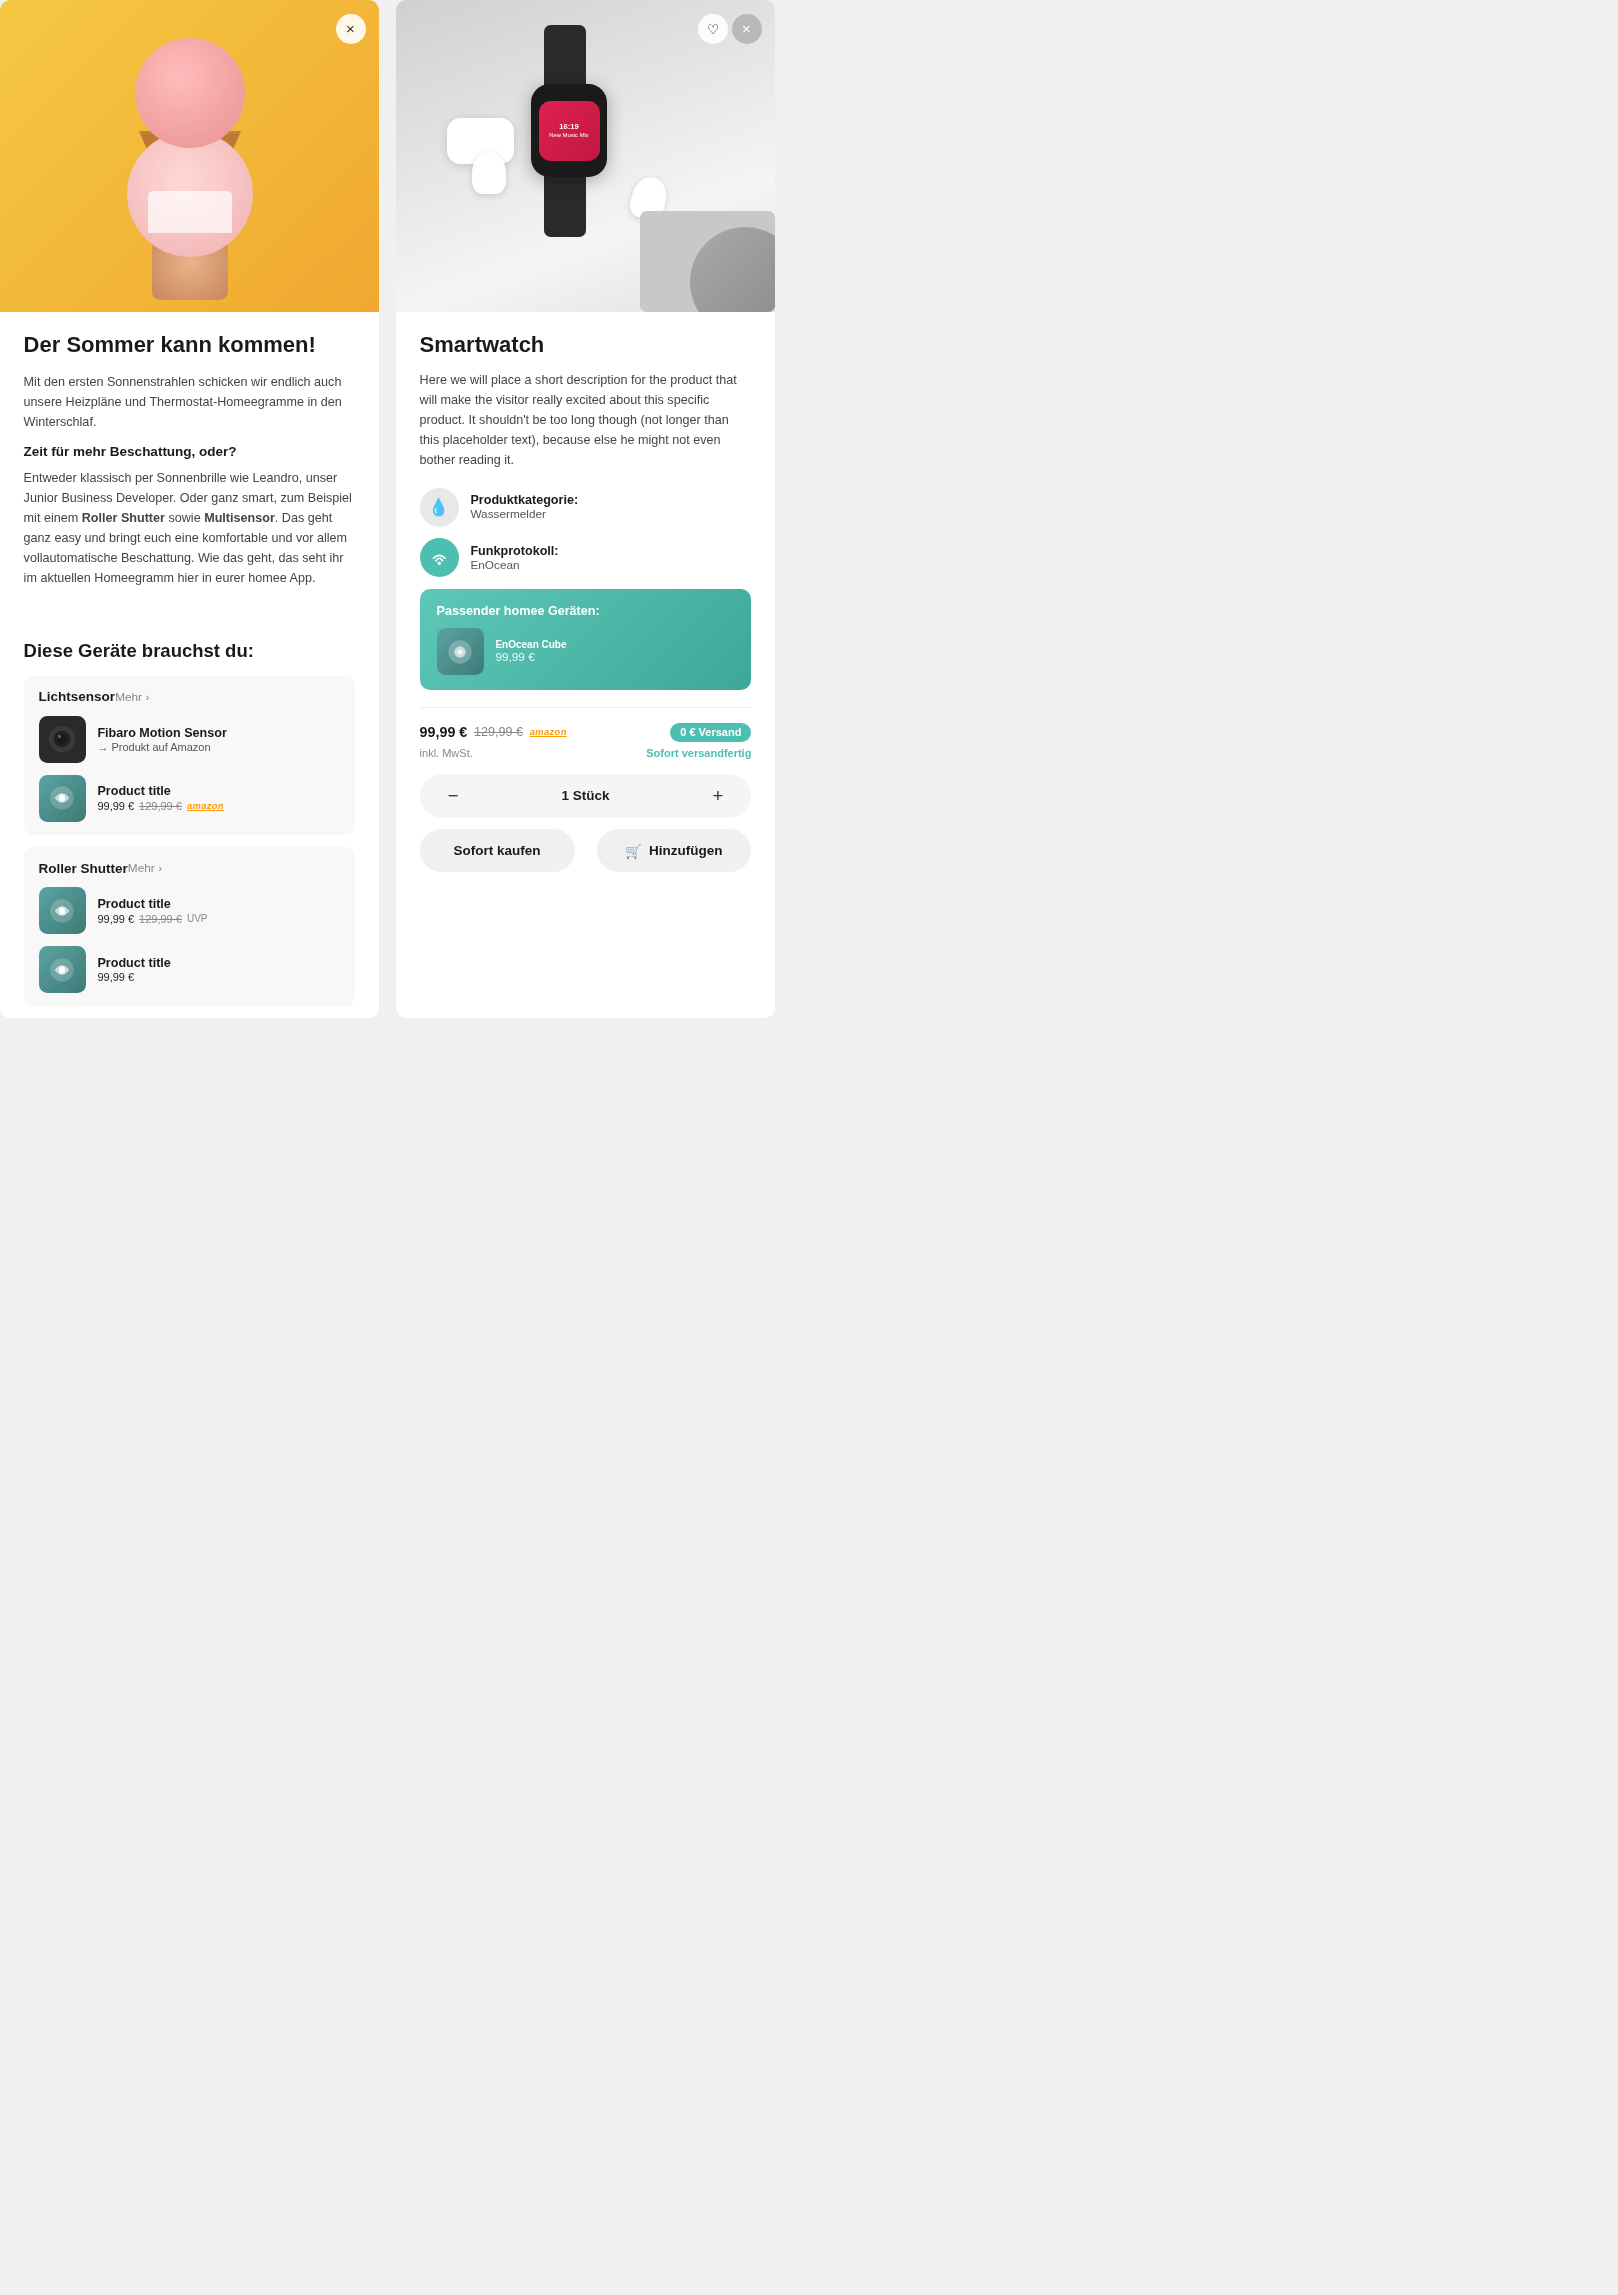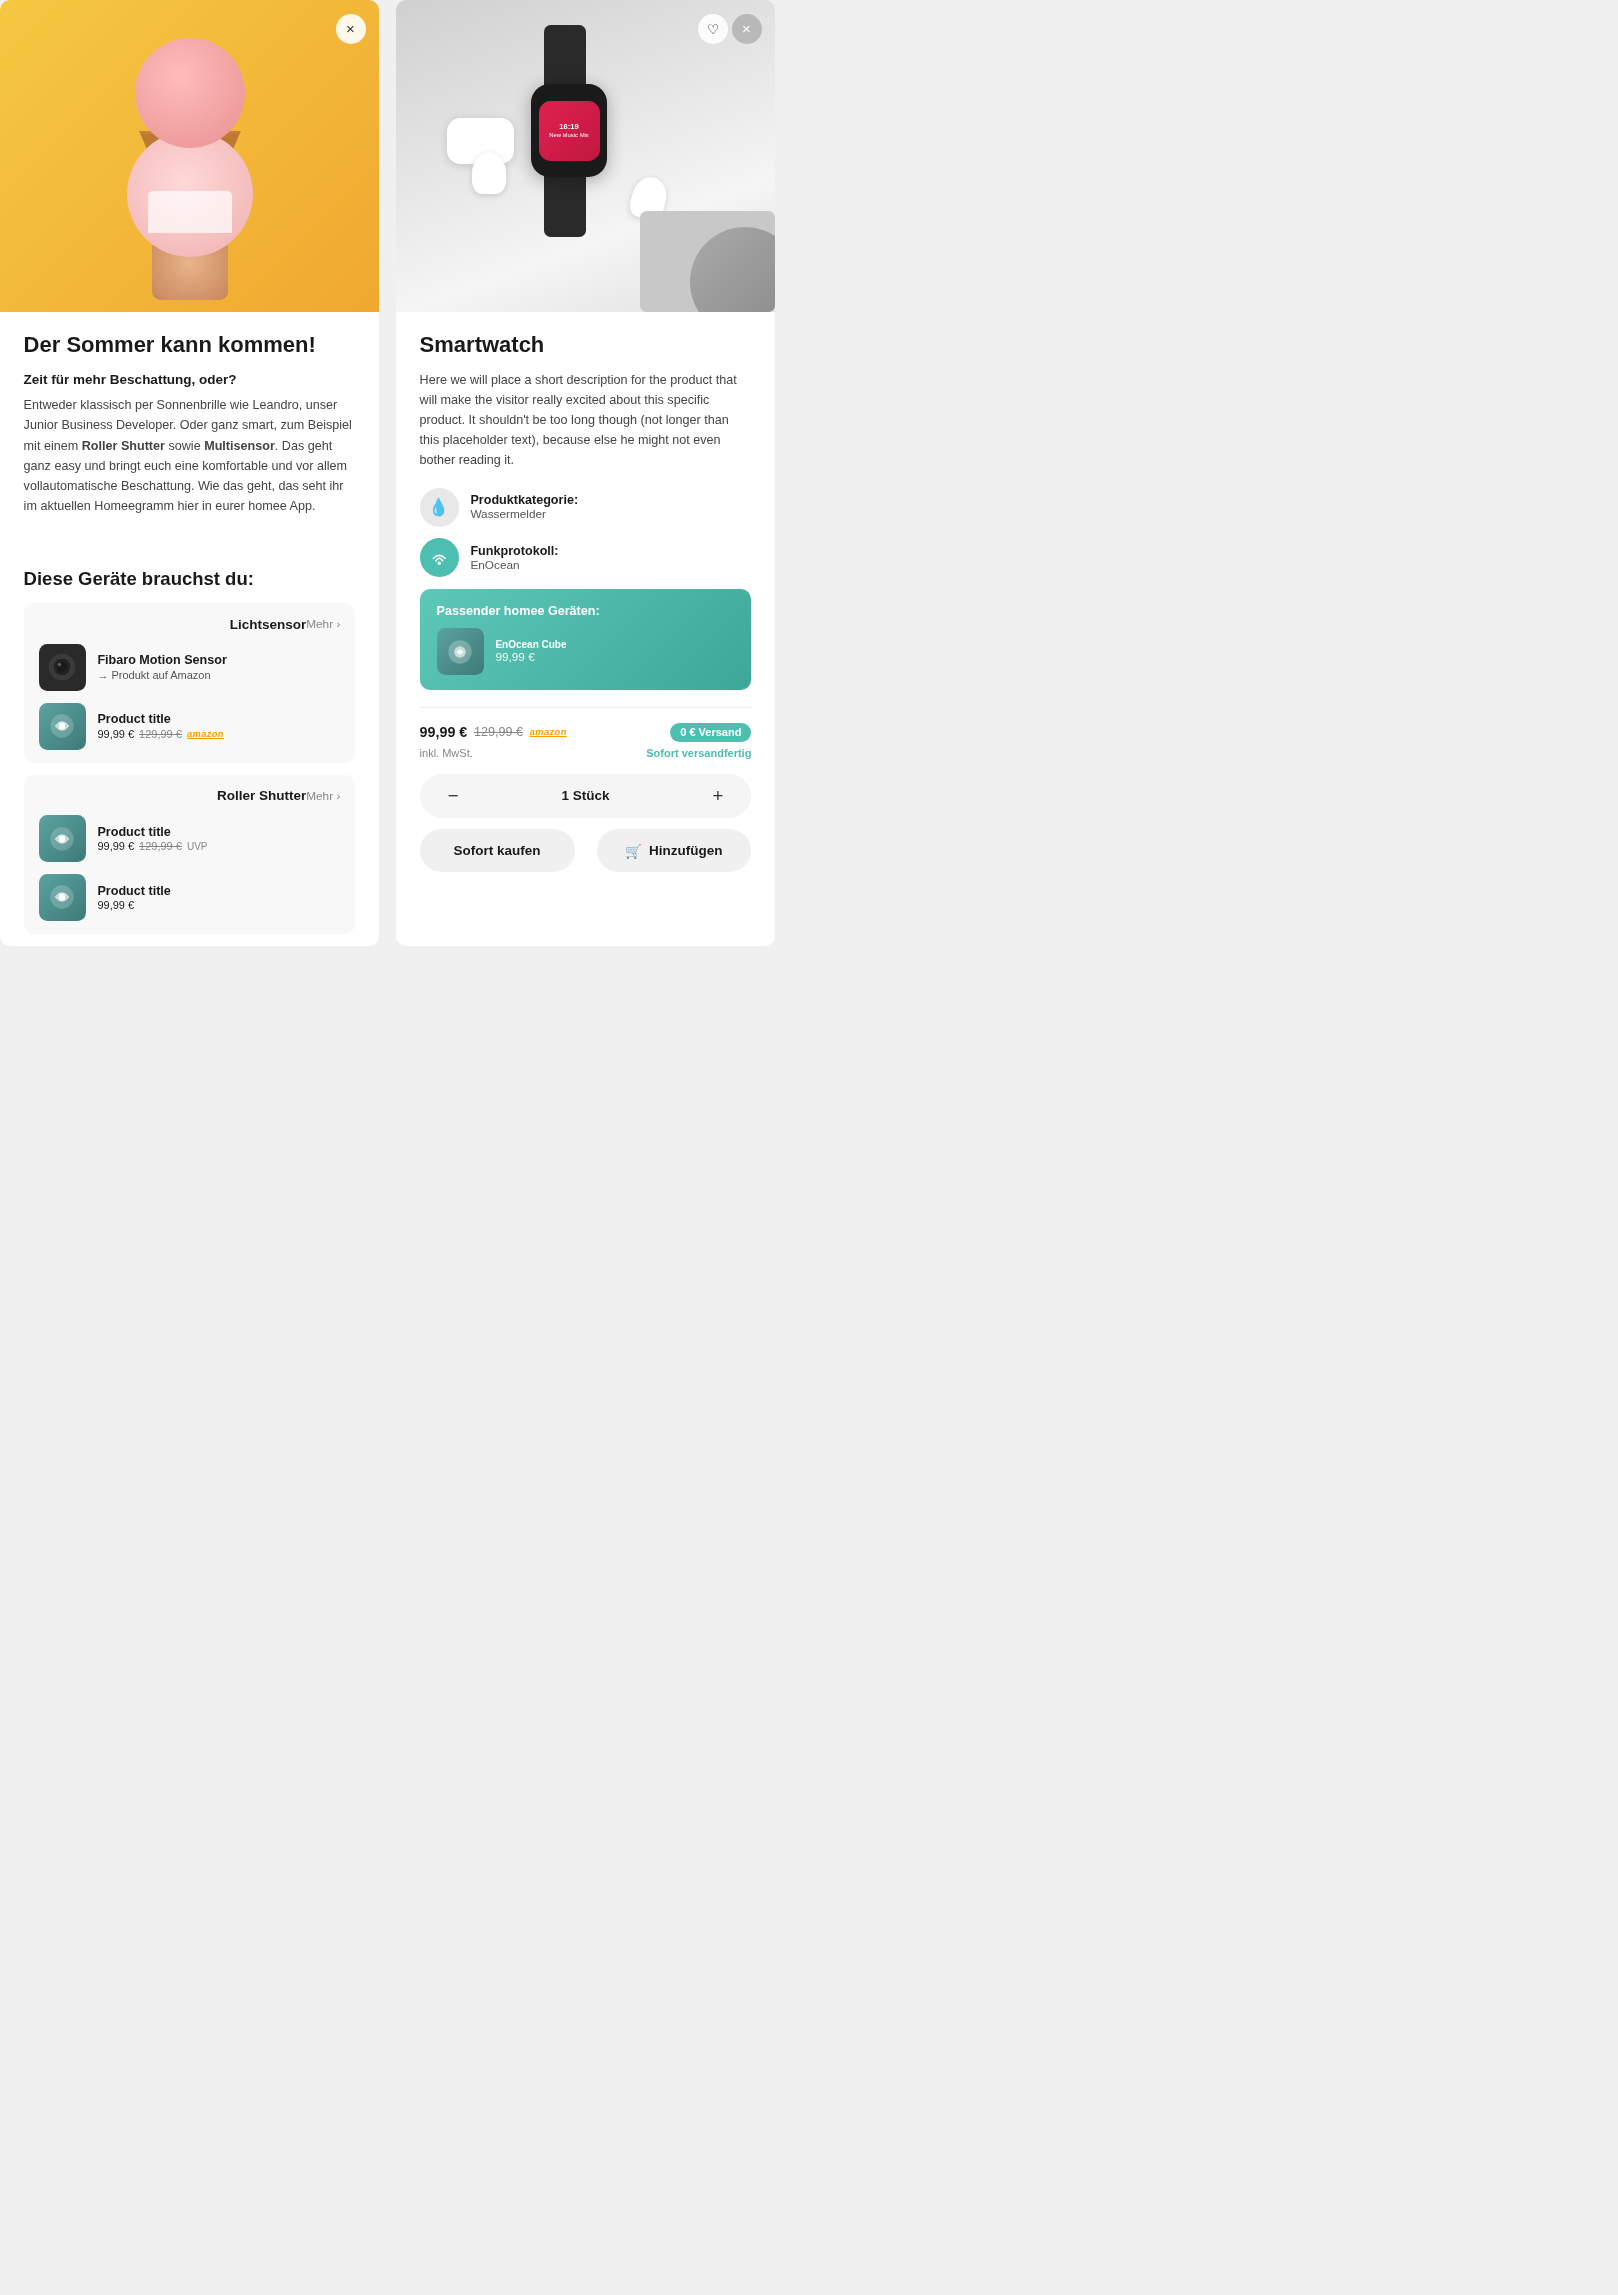--- a/index.html
+++ b/index.html
@@ -88,21 +88,21 @@
       margin-bottom: 13.5px;
     }
     .device-category {
       background: #f8f8f8;
       border-radius: 10px;
       padding: 13.5px 15px;
       margin-bottom: 11.8px;
     }
     .category-header {
       display: flex;
-      justify-content: flex-end;
+      justify-content: flex-start;
       align-items: center;
       margin-bottom: 11.8px;
     }
     .category-header .cat-title {
       font-size: 13.5px;
       font-weight: 600;
       color: #1a1a1a;
     }
     .mehr-link {
       display: flex;
@@ -550,20 +550,21 @@
 
         <div style="position:absolute;top:25px;left:50%;transform:translateX(-50%);width:110px;height:110px;background:radial-gradient(circle at 40% 35%,#ffbcbc,#e89090);border-radius:50%;"></div>
 
         <div style="position:absolute;bottom:67px;left:50%;transform:translateX(-50%);width:84px;height:42px;background:rgba(255,255,255,0.7);border-radius:5px 5px 0 0;z-index:1;"></div>
       </div>
       <button class="close-btn">×</button>
     </div>
 
     <div class="left-content">
       <h1>Der Sommer kann kommen!</h1>
+      <p>Mit den ersten Sonnenstrahlen schicken wir endlich auch unsere Heizpläne und Thermostat-Homeegramme in den Winterschlaf.</p>
       <h2>Zeit für mehr Beschattung, oder?</h2>
       <p>
         <span>Entweder klassisch per Sonnenbrille wie Leandro, unser Junior Business Developer. Oder ganz smart, zum Beispiel mit einem </span><span class="bold-inline">Roller Shutter</span><span> sowie </span><span class="bold-inline">Multisensor</span><span>. Das geht ganz easy und bringt euch eine komfortable und vor allem vollautomatische Beschattung. Wie das geht, das seht ihr im aktuellen Homeegramm hier in eurer homee App.</span>
       </p>
     </div>
 
     <div class="devices-section">
       <h2>Diese Geräte brauchst du:</h2>
 
       <div class="device-category">

